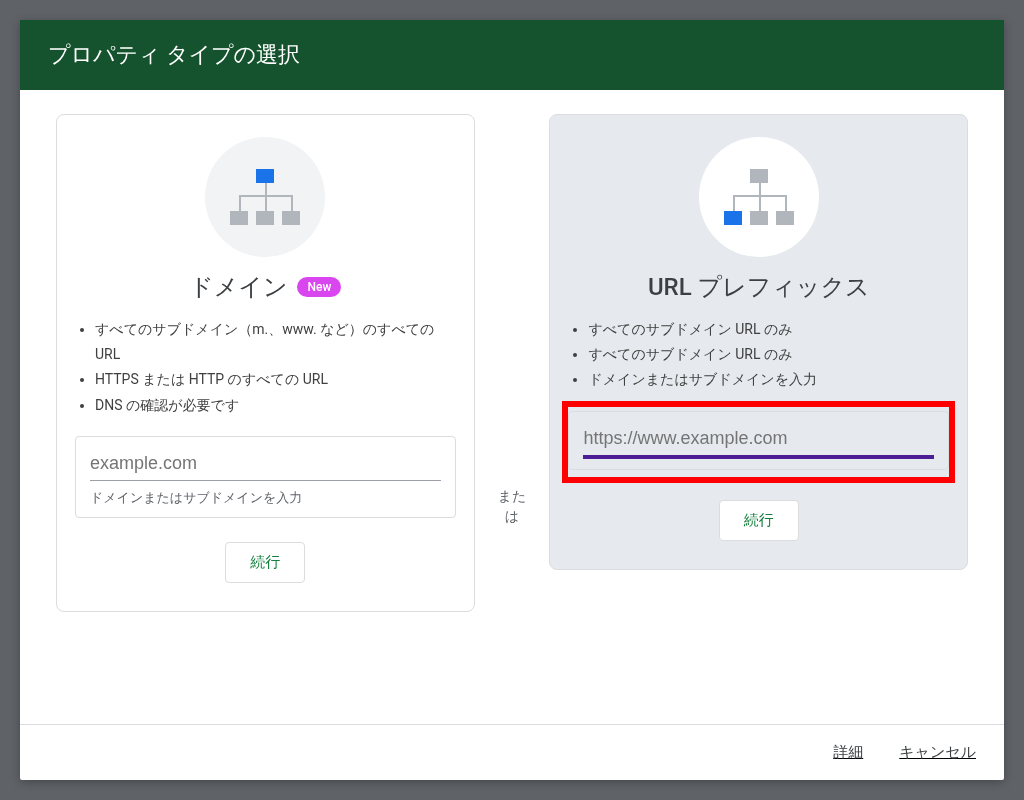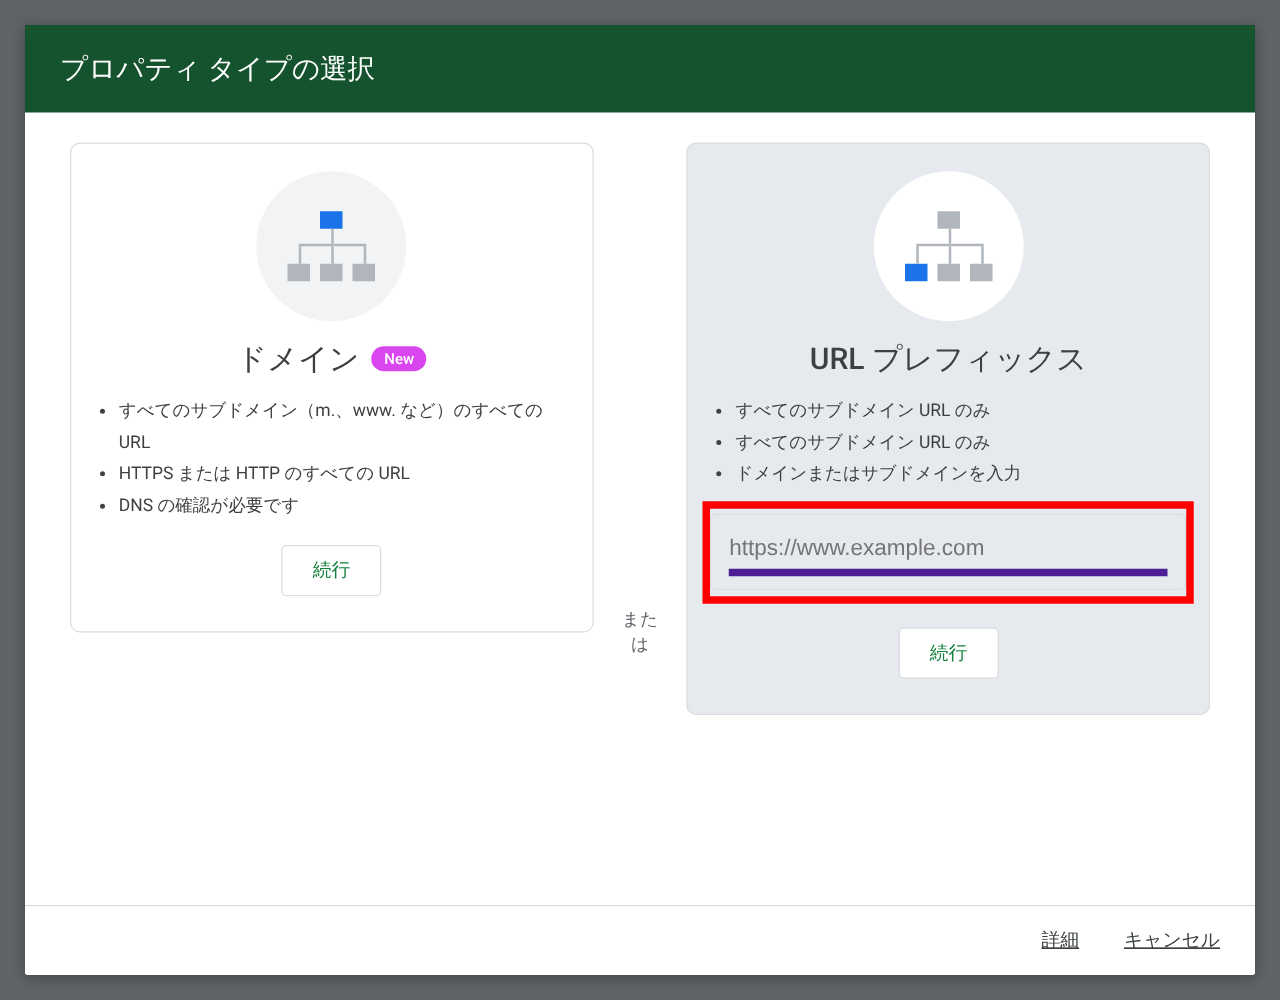--- a/index.html
+++ b/index.html
@@ -21,21 +21,21 @@
     .lines::before { content:""; position:absolute; left:35px; top:14px; width:2px; height:12px; background:#b0b6bc; }
     .lines::after { content:""; position:absolute; left:9px; top:26px; width:54px; height:2px; background:#b0b6bc; }
     .vline { position:absolute; top:28px; width:2px; height:14px; background:#b0b6bc; }
     .v1{left:9px;} .v2{left:35px;} .v3{left:61px;}
     .card-title-row { display:flex; align-items:center; gap:10px; margin-bottom:14px; }
     .card-title { font-size: 24px; color: #3c4043; font-weight: 500; }
     .badge { background:#d946ef; color:#fff; font-size:12px; font-weight:500; padding:3px 10px; border-radius:12px; }
     .bullets { list-style: disc; padding-left: 20px; color:#404040; font-size:14px; line-height:1.8; width:100%; margin-bottom:18px; }
     .input-group { width: 100%; border:1px solid #dadce0; border-radius:4px; padding:12px 14px 10px; margin-bottom:24px; background:transparent; }
     .input-field { width:100%; border:none; border-bottom:1px solid #9aa0a6; background:transparent; font-size:18px; color:#5f6368; padding:4px 0 6px; outline:none; }
-    .input-field.active { border-bottom:6px solid #4c1d95; }
+    .input-field.active { border-bottom:4px solid #4c1d95; }
     .input-helper { font-size:13px; color:#5f6368; margin-top:8px; }
     .continue-btn { border:1px solid #dadce0; background:#fff; color:#15803d; font-size:15px; padding:10px 24px; border-radius:4px; cursor:pointer; }
     .card.selected .continue-btn { background:#fff; }
     .divider-text { font-size:14px; color:#5f6368; writing-mode:horizontal-tb; text-align:center; align-self:center; margin-top:200px; line-height:1.4;font-family:Liberation Serif, serif; }
     .highlight-box { border:6px solid #ff0000; position:absolute; pointer-events:none; }
     .input-wrap { position:relative; width:100%; }
     .footer { border-top:1px solid #dadce0; padding:18px 28px; display:flex; justify-content:flex-end; gap:36px;text-decoration:underline; }
     .footer-link { color:#3c4043; font-size:15px; cursor:pointer; background:none; border:none; }
     .footer-link.bold { font-weight:500; }
   </style>
@@ -63,20 +63,24 @@
       </div>
       <div class="card-title-row">
         <span class="card-title">ドメイン</span>
         <span class="badge">New</span>
       </div>
       <ul class="bullets">
         <li>すべてのサブドメイン（m.、www. など）のすべての URL</li>
         <li>HTTPS または HTTP のすべての URL</li>
         <li>DNS の確認が必要です</li>
       </ul>
+      <div class="input-group">
+        <input class="input-field" placeholder="example.com" style="">
+        <div class="input-helper">ドメインまたはサブドメインを入力</div>
+      </div>
       <button class="continue-btn">続行</button>
     </div>
 
     <div class="divider-text">または</div>
 
     <div class="card selected">
       <div class="icon-circle">
         <div class="sitemap-icon lines">
           <div class="node top"></div>
           <div class="node blue bl"></div>

